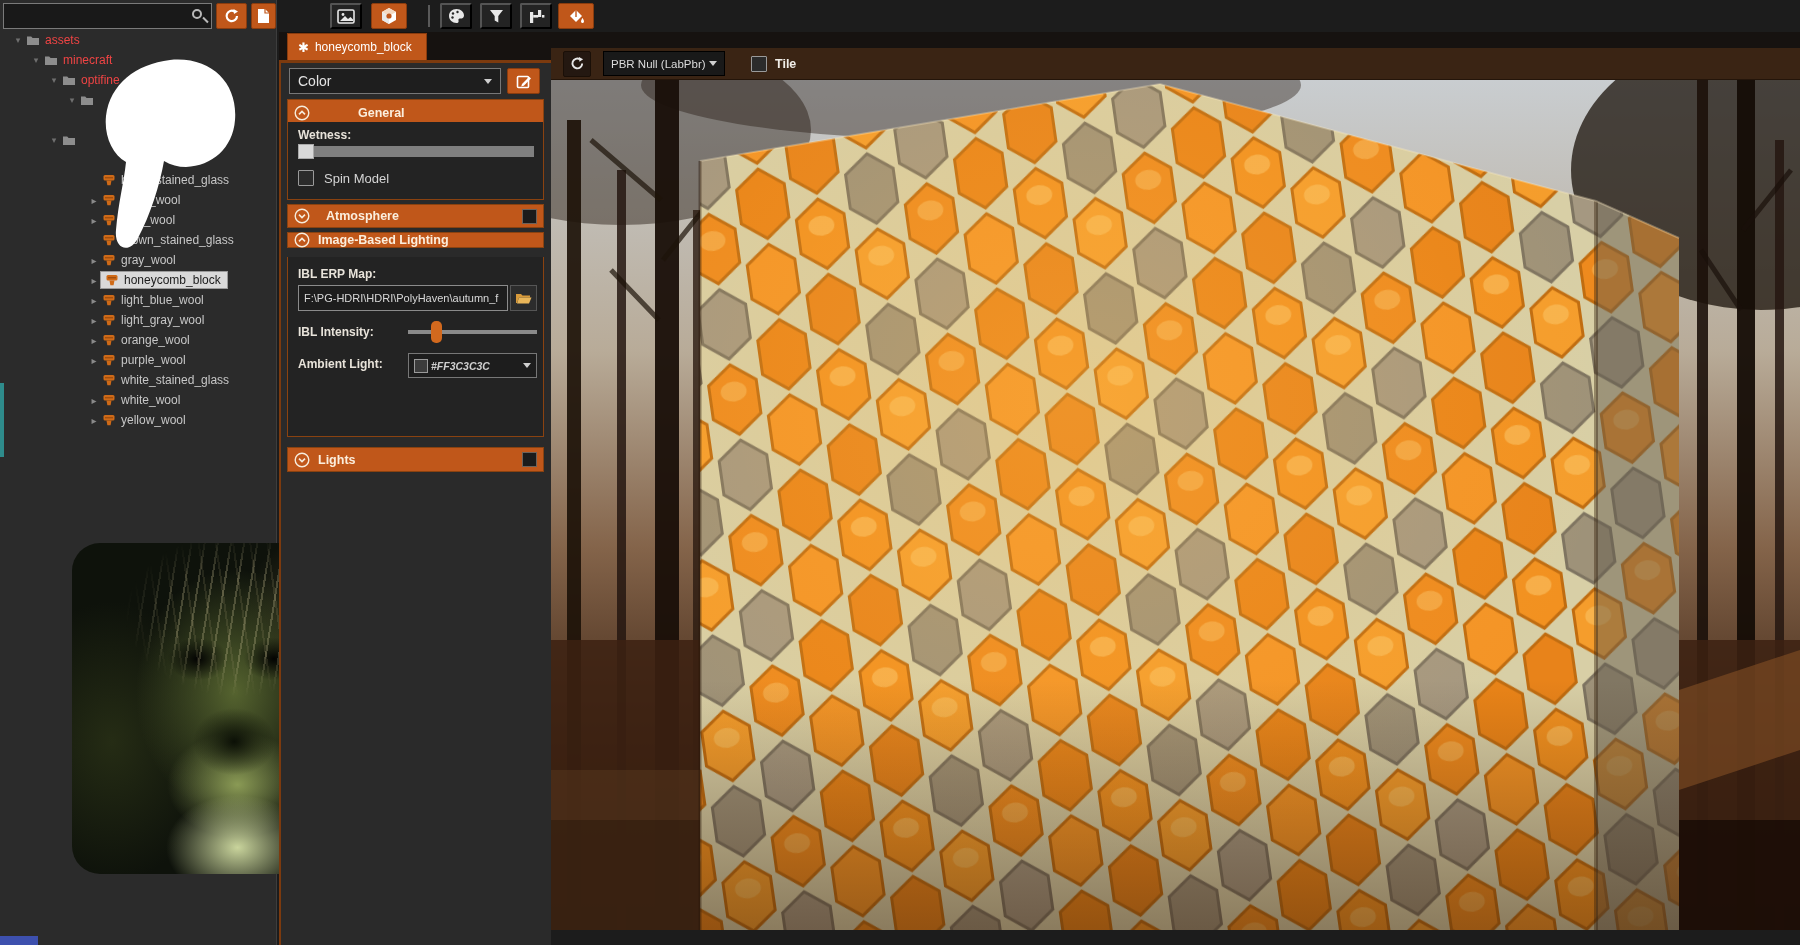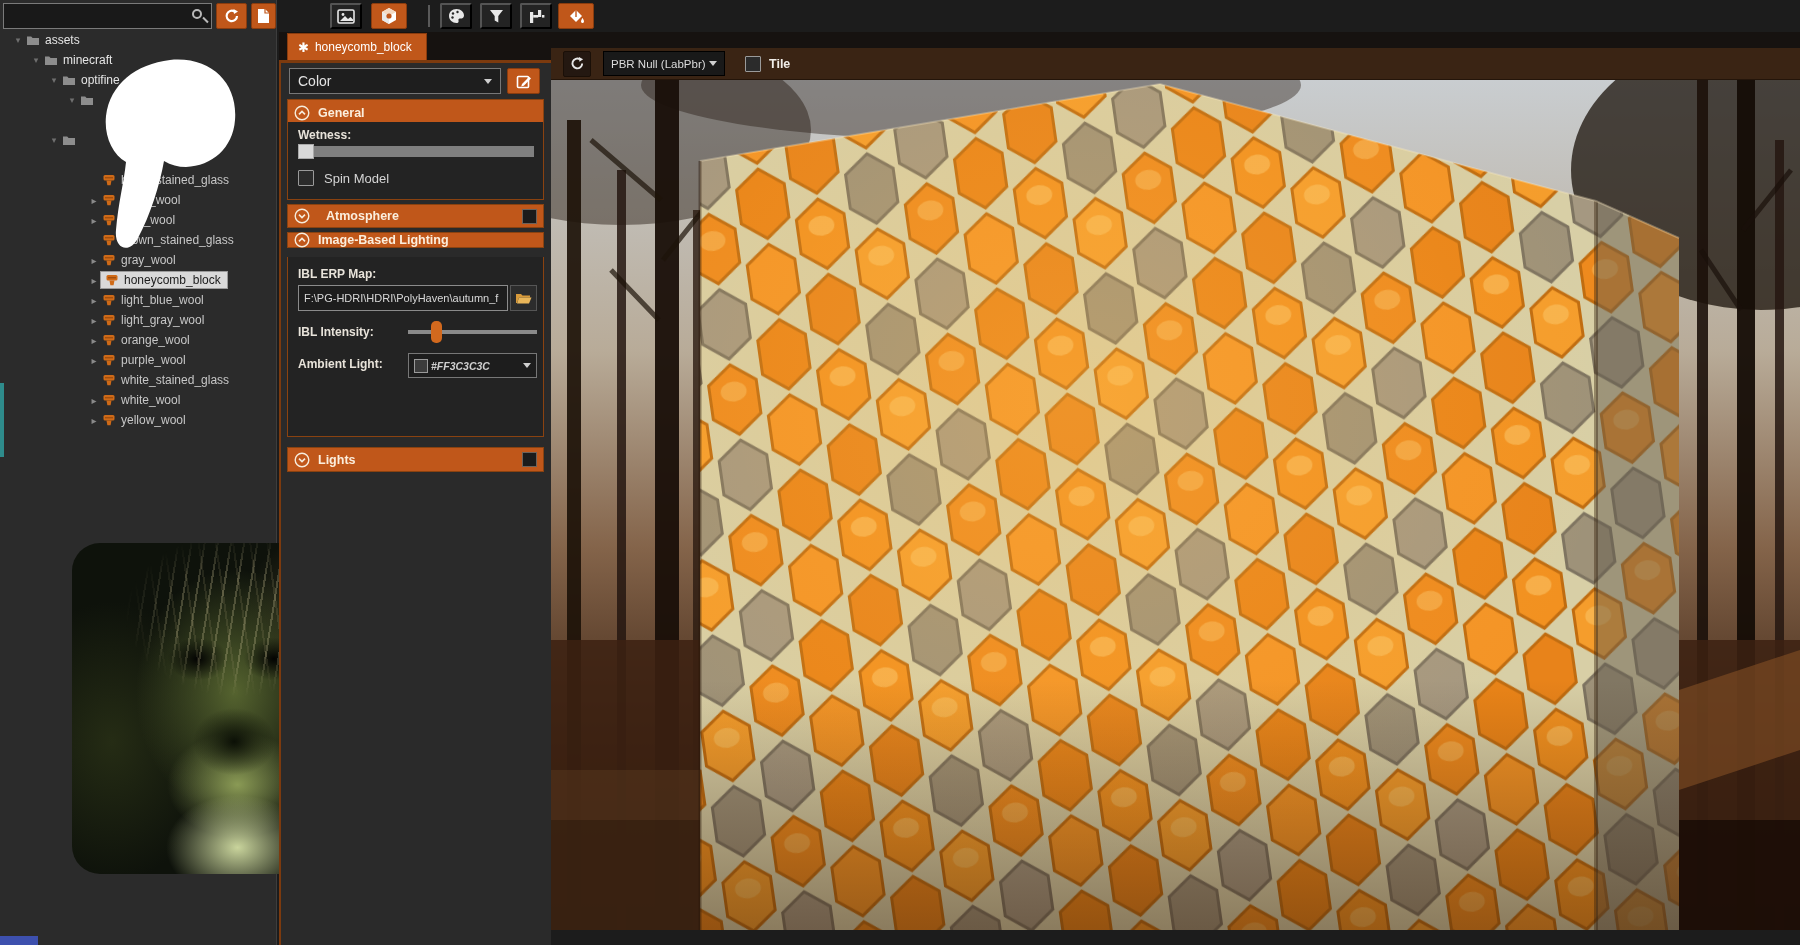--- a/index.html
+++ b/index.html
@@ -17,21 +17,21 @@
   .obtn { top:3px; height:26px; background:#c0571a; border:1px solid #8a3c0e; border-radius:2px;
     display:flex; align-items:center; justify-content:center; }
   #btn-refresh-files { left:216px; width:31px; }
   #btn-new-file { left:251px; width:25px; }
 
   #tree-rows { left:0; top:30px; width:277px; }
   .trow { position:relative; height:20px; display:flex; align-items:center; font-size:12px; color:#c7c7c7; white-space:nowrap; }
   .trow .caret { color:#6f6f6f; font-size:9px; width:12px; display:inline-block; text-align:center; }
   .trow .arrow { color:#8a8a8a; font-size:10px; width:12px; display:inline-block; text-align:center; }
   .trow .lab { margin-left:5px; }
-  .trow .folderlab { color:#e5e5e5; }
+  .trow .folderlab { color:#ef4444; }
   .selwrap { display:flex; align-items:center; background:#d9d9d9; border:1px solid #9a9a9a; padding:1px 6px 1px 2px; }
   .selwrap .lab { color:#1b1b1b; }
   .micon, .ficon { display:inline-block; margin-left:2px; }
 
   #redaction-blob { left:88px; top:58px; pointer-events:none; }
   #teal-strip { left:0; top:383px; width:4px; height:74px; background:#2e8b8b; }
   #bottom-blue { left:0; top:936px; width:38px; height:9px; background:#3d50ae; }
 
   
   #texture-preview { left:72px; top:543px; width:331px; height:331px; border-radius:28px; overflow:hidden;
@@ -73,21 +73,21 @@
     border-top:5px solid #cfcfcf; margin-left:auto; }
   #layer-edit-btn { left:226px; top:5px; width:33px; height:26px; background:#c0571a; border:1px solid #8a3c0e;
     border-radius:2px; display:flex; align-items:center; justify-content:center; }
 
   .sec-head { left:6px; width:257px; background:#c0571a; border:1px solid #8a4210; color:#fbeedd;
     font-size:12.5px; font-weight:bold; display:flex; align-items:center; padding:0 6px; }
   .sec-head .ttl { margin-left:8px; }
   .sec-body { left:6px; width:257px; background:#232323; border:1px solid #8a4210; border-top:none; }
   .ebox { margin-left:auto; width:15px; height:15px; background:#1b1b1b; border:1px solid #6d625a; }
 
-  #sec-general-head { top:36px; height:27px; }
+  #sec-general-head { top:36px; height:27px;gap:40px; }
   #sec-general-body { top:59px; height:78px; }
   .blabel { font-weight:bold; color:#e8e3da; font-size:12px; }
   #wetness-label { left:10px; top:6px; }
   #wetness-track { left:10px; top:24px; width:236px; height:11px; background:#7f7f7f; }
   #wetness-handle { left:0; top:-2px; width:16px; height:15px; background:#d9d9d9; border:1px solid #aaa; position:absolute; }
   #spin-row { left:10px; top:48px; display:flex; align-items:center; }
   .cbx { width:16px; height:16px; background:#2b2b2b; border:1px solid #9a9a9a; border-radius:1px; }
   #spin-label { margin-left:10px; color:#d5d5d5; font-size:13px; }
 
   #sec-atmosphere-head { top:141px; height:24px;gap:8px; }
@@ -113,21 +113,21 @@
   .chev { display:inline-block; }
 
   
   #viewport { left:551px; top:48px; width:1249px; height:882px; }
   #vp-toolbar { left:0; top:0; width:1249px; height:32px; background:#3a2414; border-bottom:1px solid #24150a;
     display:flex; align-items:center; }
   #vp-refresh { margin-left:12px; width:28px; height:26px; background:#241811; border:1px solid #1a0f07;
     display:flex; align-items:center; justify-content:center; border-radius:2px; }
   #pbr-dropdown { margin-left:12px; width:122px; height:25px; background:#191919; border:1px solid #000;
     color:#dcdcdc; font-size:11.5px; display:flex; align-items:center; padding:0 7px; }
-  #tile-row { margin-left:20px; display:flex; align-items:center;justify-content:center; }
+  #tile-row { margin-left:26px; display:flex; align-items:center;justify-content:center; }
   #tile-label { margin-left:8px; color:#f0ede8; font-size:12.5px; font-weight:bold; }
   #scene { left:0; top:32px; }
 </style>
 </head>
 <body>
 
 <div id="app">
 
   <button class="tbtn dark abs" style="left:330px;width:32px;">
     <svg width="18" height="15" viewBox="0 0 18 15">

